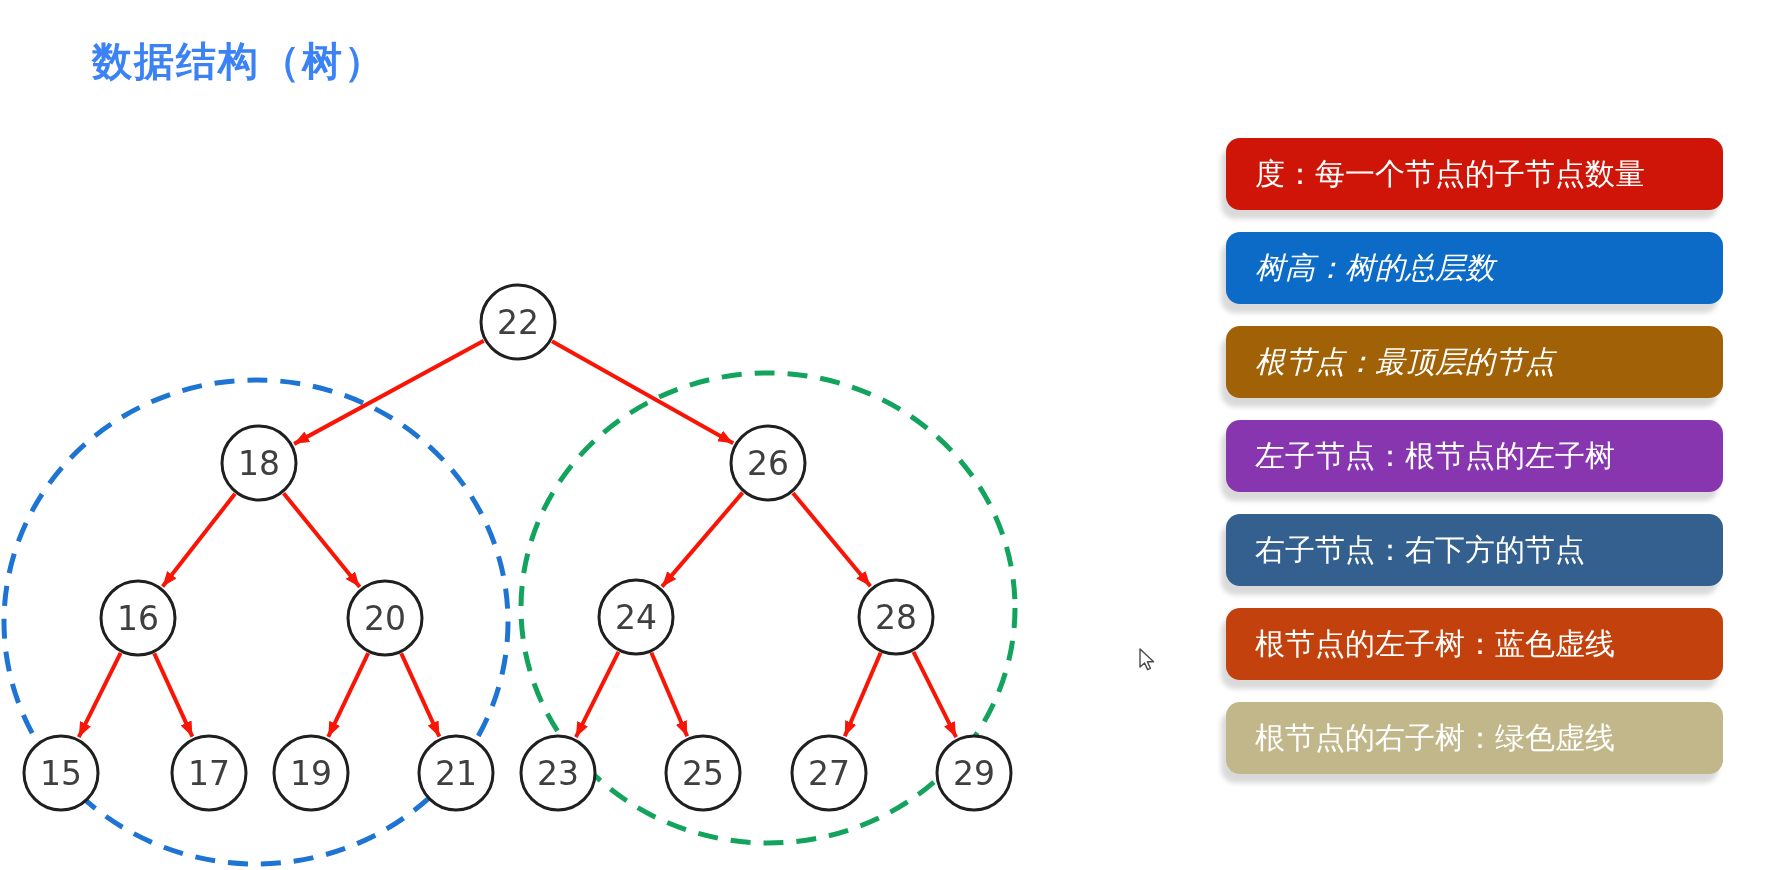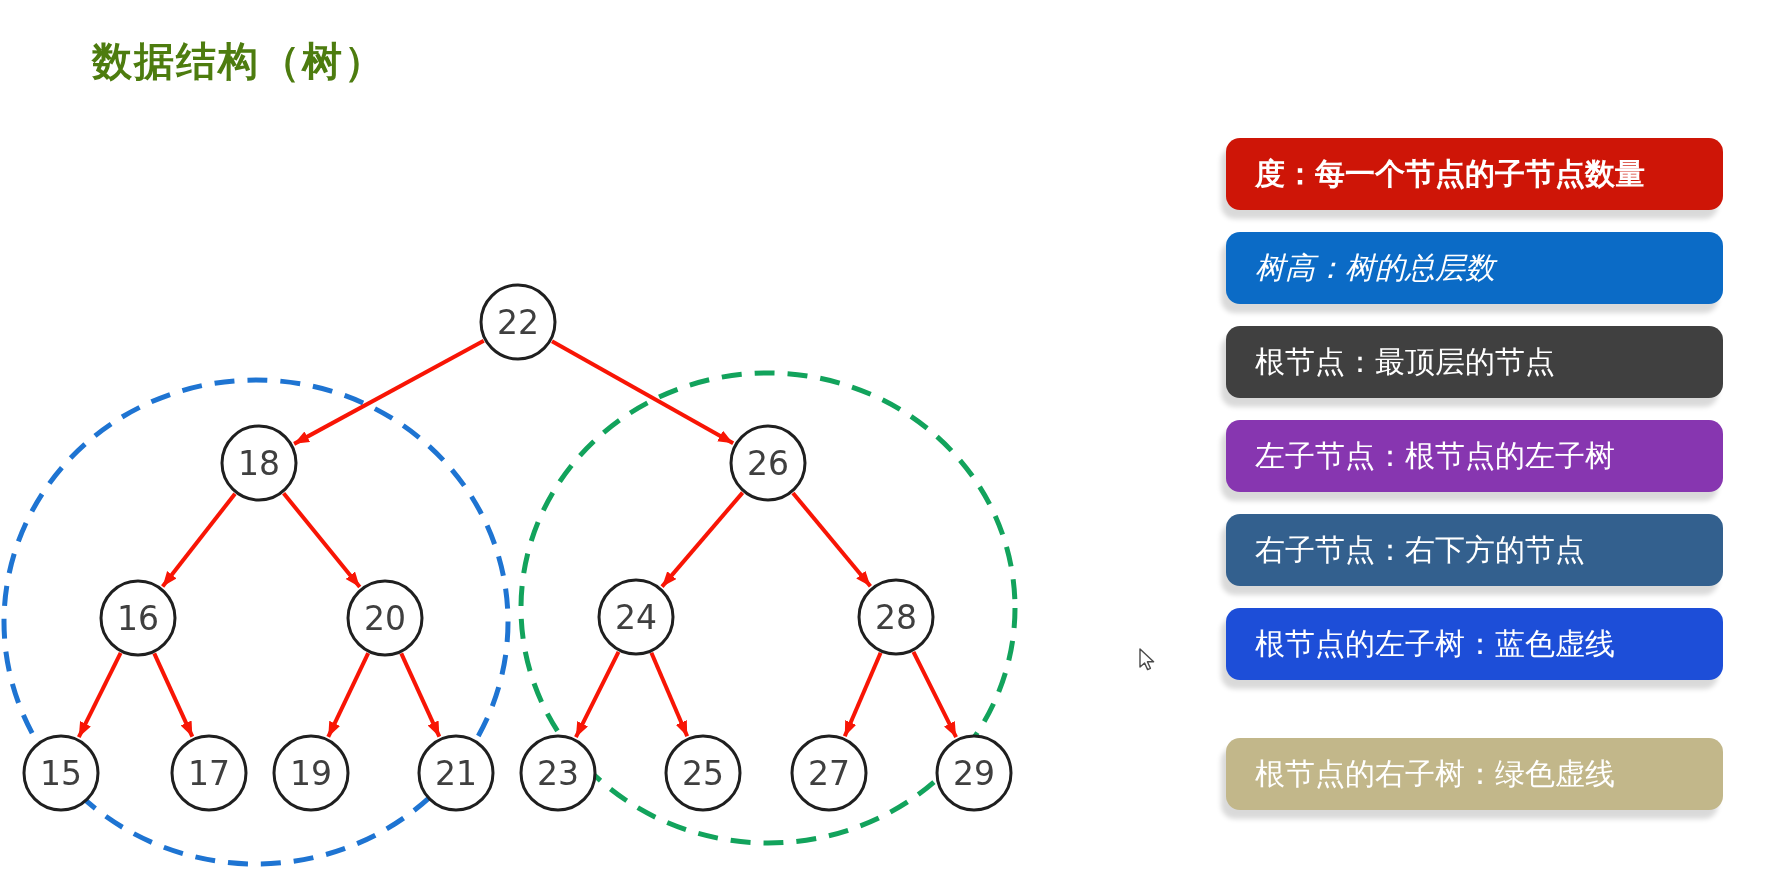--- a/index.html
+++ b/index.html
@@ -19,21 +19,21 @@
     box-shadow:-5px 9px 5px rgba(0,0,0,0.15);
   }
   .cursor-wrap{position:absolute;width:18px;height:24px;}
   .node-label{pointer-events:none;}
 </style>
 </head>
 <body>
 
 <div class="slide">
 
-  <div class="title" style="color: #4d7c0f;">数据结构（树）</div>
+  <div class="title" style="color: #3b82f6;">数据结构（树）</div>
 
   <svg id="tree-svg" width="1775" height="870" viewBox="0 0 1775 870">
     <defs>
       <marker id="arrow" markerUnits="userSpaceOnUse" markerWidth="18" markerHeight="14" refX="15" refY="6" orient="auto">
         <path id="arrow-head" d="M0,0 L15,6 L0,12 Z" fill="#F81505"></path>
       </marker>
     </defs>
     <g id="g-outlines">
         <ellipse cx="256" cy="622" rx="252" ry="242" fill="none" stroke="#1E74D2" stroke-width="5" stroke-dasharray="20 13"></ellipse>
         <ellipse cx="768" cy="608" rx="247" ry="235" fill="none" stroke="#12A35C" stroke-width="5" stroke-dasharray="20 13"></ellipse>
@@ -82,39 +82,39 @@
         <circle cx="703" cy="773" r="37" fill="#FFFFFF" stroke="#1F1F1F" stroke-width="3"></circle>
         <text x="703" y="773" text-anchor="middle" dy="0.36em" font-size="33" fill="#3F3F3F" class="node-label">25</text>
         <circle cx="829" cy="773" r="37" fill="#FFFFFF" stroke="#1F1F1F" stroke-width="3"></circle>
         <text x="829" y="773" text-anchor="middle" dy="0.36em" font-size="33" fill="#3F3F3F" class="node-label">27</text>
         <circle cx="974" cy="773" r="37" fill="#FFFFFF" stroke="#1F1F1F" stroke-width="3"></circle>
         <text x="974" y="773" text-anchor="middle" dy="0.36em" font-size="33" fill="#3F3F3F" class="node-label">29</text>
       </g>
   </svg>
 
   <div id="legend">
-      <div class="legend-box" style="top: 138px; background: rgb(206, 21, 7); font-weight: bold;">
+      <div class="legend-box" style="top: 138px; background: rgb(206, 21, 7);">
         <span>度：每一个节点的子节点数量</span>
       </div>
       <div class="legend-box" style="top: 232px; background: rgb(11, 107, 198); font-style: italic;">
         <span>树高：树的总层数</span>
       </div>
-      <div class="legend-box" style="top: 326px; background: #404040;">
+      <div class="legend-box" style="top: 326px; background: #a16207; font-style: italic;">
         <span>根节点：最顶层的节点</span>
       </div>
       <div class="legend-box" style="top: 420px; background: rgb(135, 54, 176);">
         <span>左子节点：根节点的左子树</span>
       </div>
       <div class="legend-box" style="top: 514px; background: rgb(51, 96, 142);">
         <span>右子节点：右下方的节点</span>
       </div>
-      <div class="legend-box" style="top: 608px; background: #1d4ed8;">
+      <div class="legend-box" style="top: 608px; background: #c2410c;">
         <span>根节点的左子树：蓝色虚线</span>
       </div>
-      <div class="legend-box" style="top: 738px; background: rgb(194, 183, 138);">
+      <div class="legend-box" style="top: 702px; background: rgb(194, 183, 138);">
         <span>根节点的右子树：绿色虚线</span>
       </div>
     </div>
 
   <div class="cursor-wrap" id="cursor" style="left: 1139px; top: 648px;">
     <svg width="18" height="24" viewBox="0 0 18 24">
       <path d="M1,1 L1,19 L5.6,15 L8.6,21.6 L11.4,20.3 L8.4,13.8 L14.6,13.8 Z" fill="#ffffff" stroke="#4a4a4a" stroke-width="1.4" stroke-linejoin="round"></path>
     </svg>
   </div>
 

